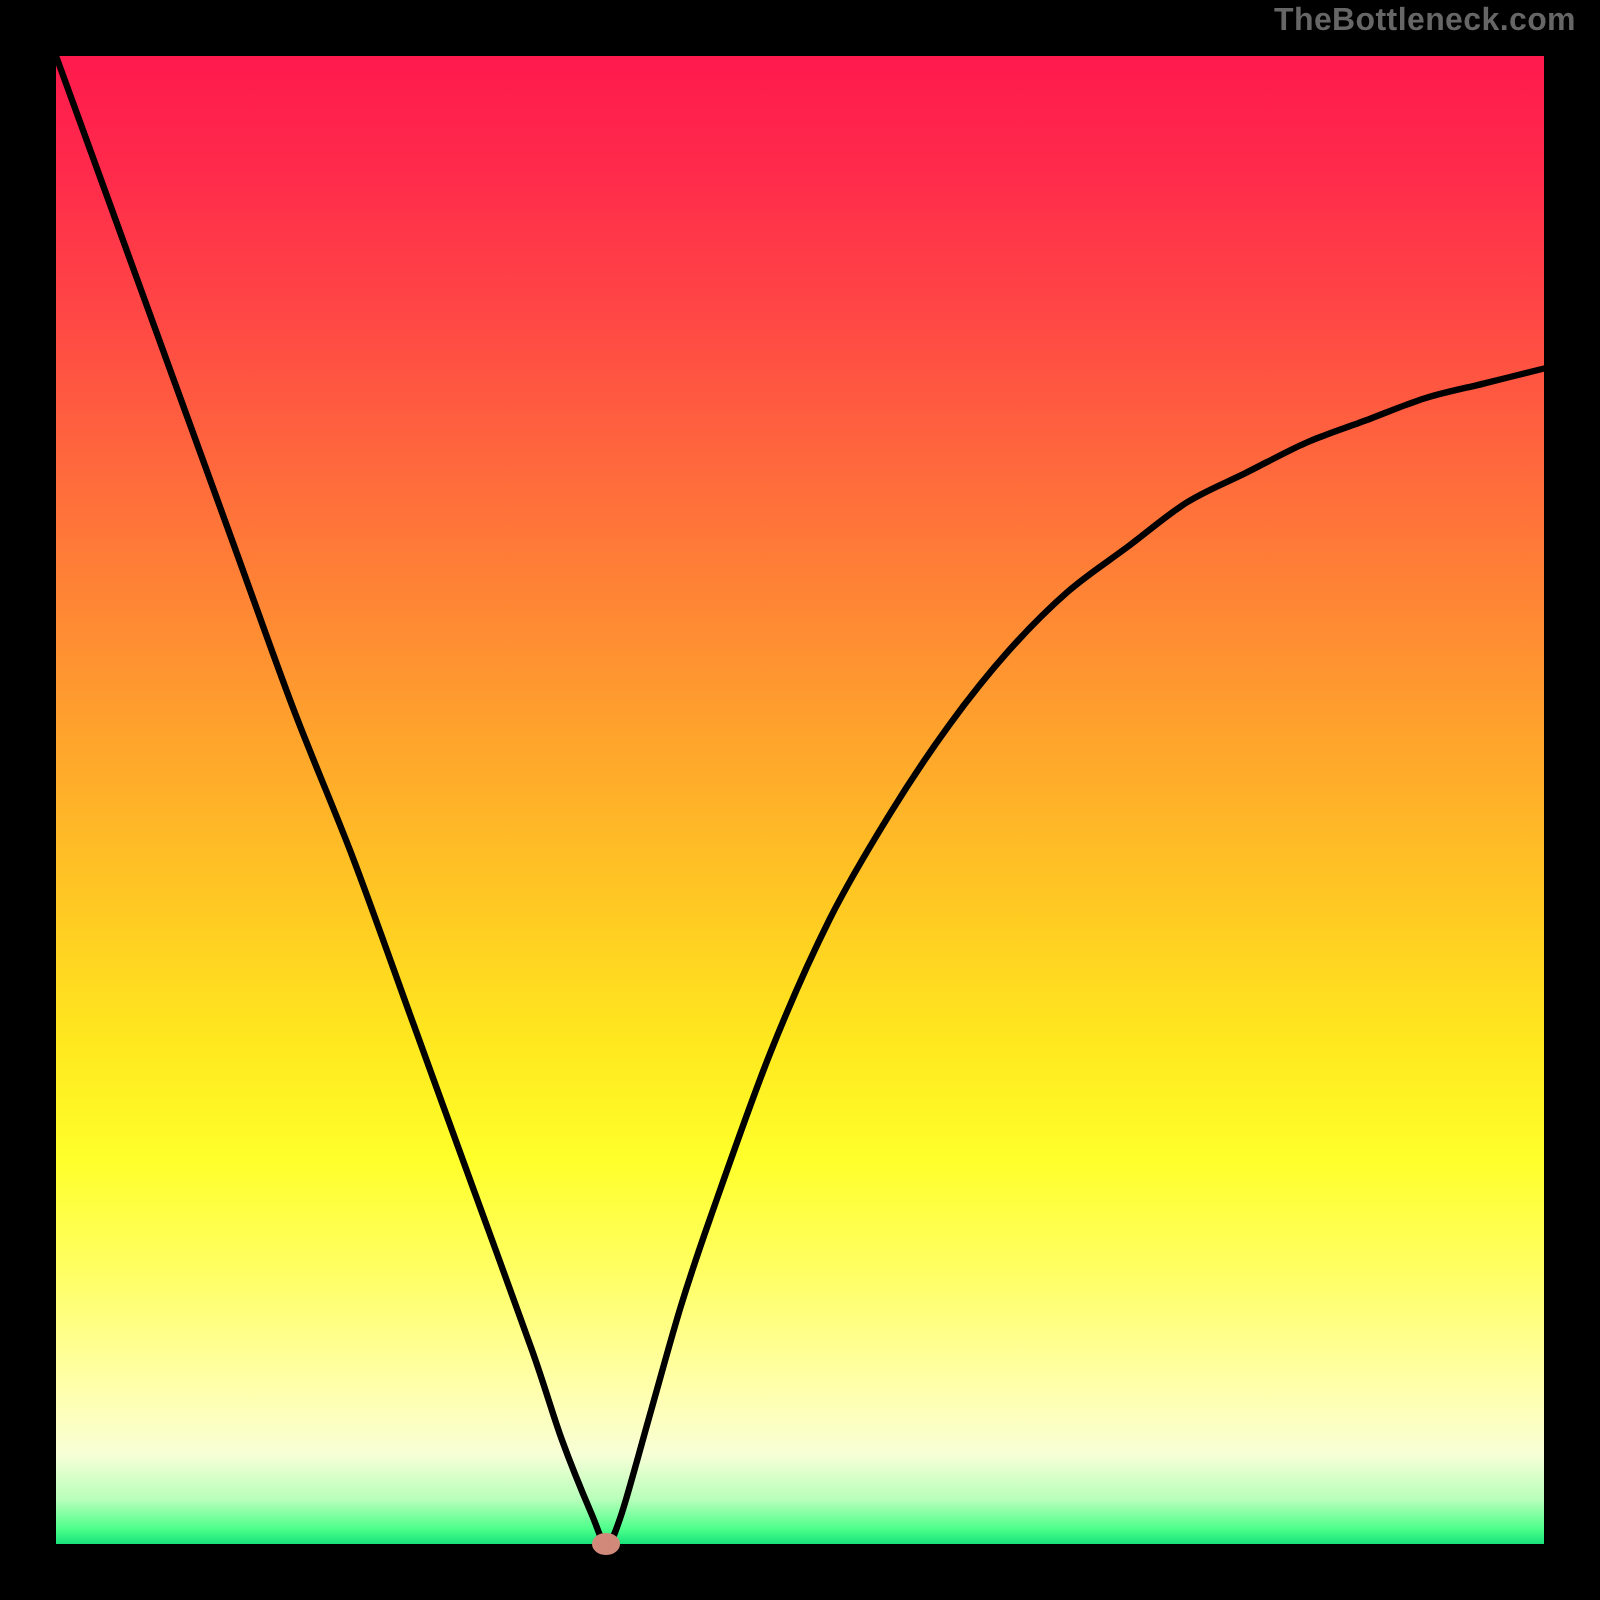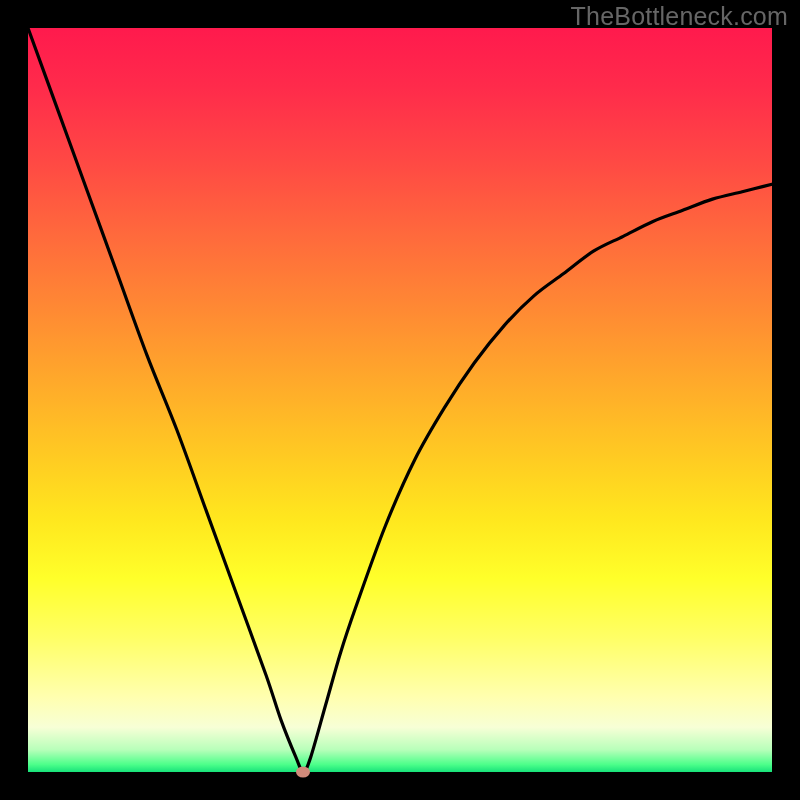--- a/index.html
+++ b/index.html
@@ -15,22 +15,22 @@
     position: relative;
     width: 800px;
     height: 800px;
     background: #000;
   }
   .watermark {
     position: absolute;
     top: 2px;
     right: 12px;
     color: #666;
-    font-size: 25px;
-    font-weight: 400;
+    font-size: 16px;
+    font-weight: 700;
     letter-spacing: 0.2px;
     z-index: 10;
   }
   .plot {
     position: absolute;
     left: 28px;
     top: 28px;
     width: 744px;
     height: 744px;
   }

